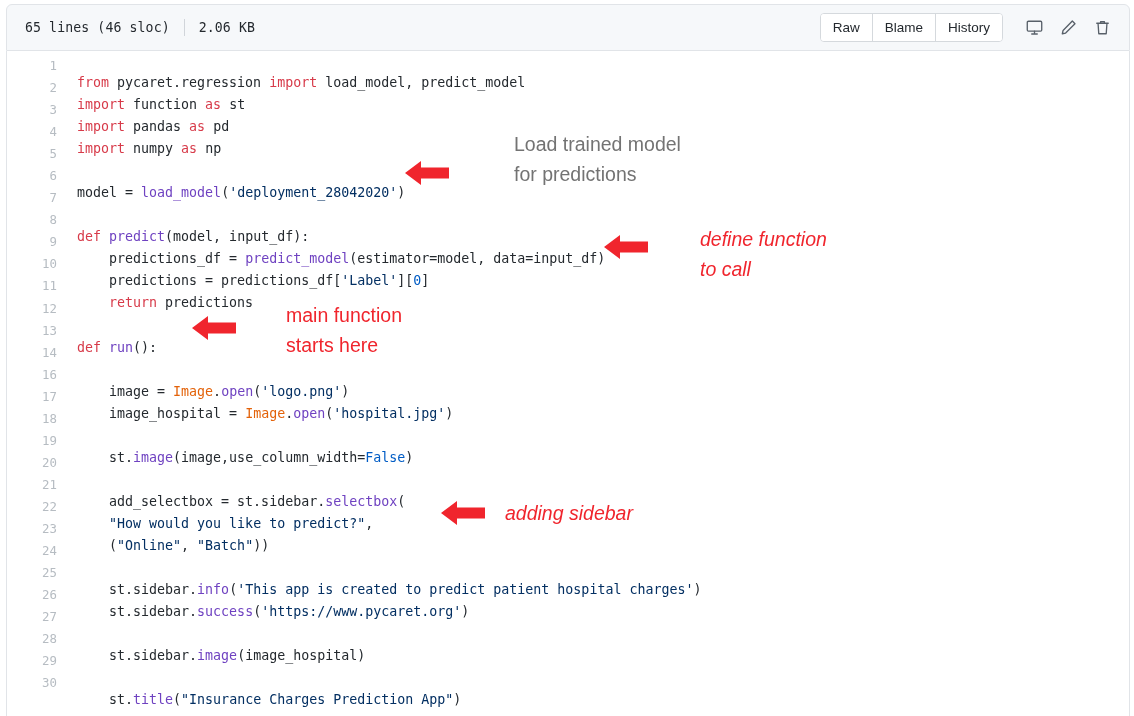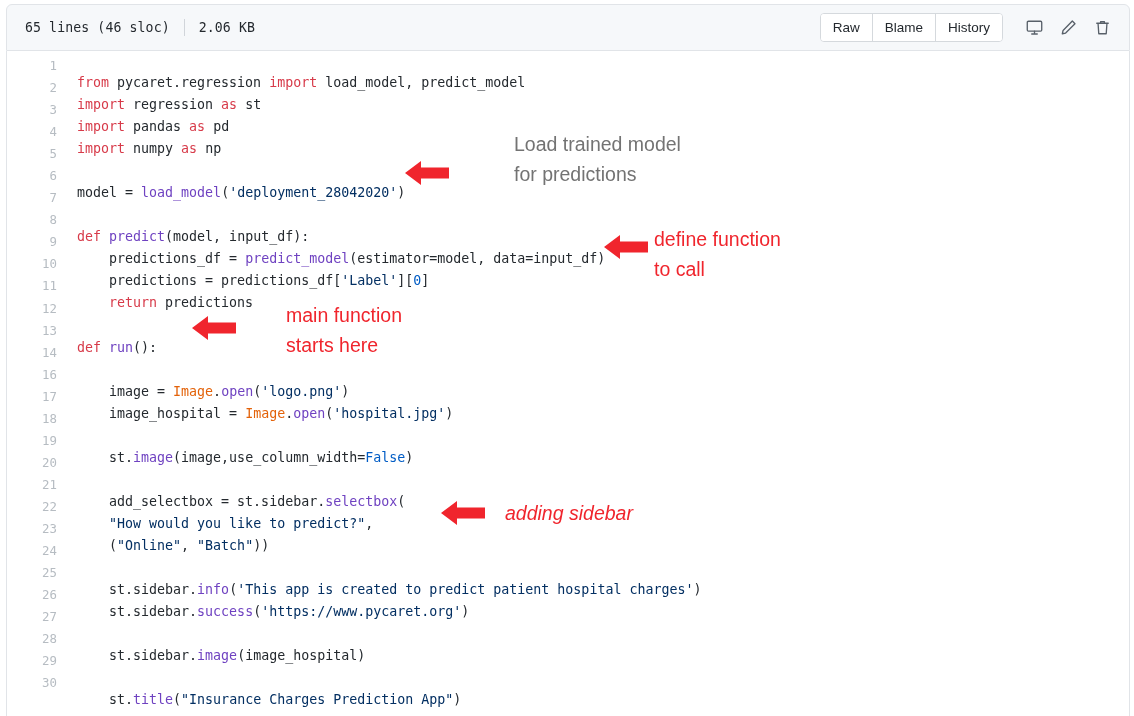--- a/index.html
+++ b/index.html
@@ -209,21 +209,21 @@
   </div>
 
   <div class="code-area">
     <div class="code-table" id="code-table">
         <div class="code-row">
           <div class="ln">1</div>
           <div class="lcode"><span class="k">from </span><span class="pl">pycaret.regression </span><span class="k">import </span><span class="pl">load_model, predict_model</span></div>
         </div>
         <div class="code-row">
           <div class="ln">2</div>
-          <div class="lcode"><span class="k">import </span><span class="pl">regression </span><span class="k">as </span><span class="pl">st</span></div>
+          <div class="lcode"><span class="k">import </span><span class="pl">function </span><span class="k">as </span><span class="pl">st</span></div>
         </div>
         <div class="code-row">
           <div class="ln">3</div>
           <div class="lcode"><span class="k">import </span><span class="pl">pandas </span><span class="k">as </span><span class="pl">pd</span></div>
         </div>
         <div class="code-row">
           <div class="ln">4</div>
           <div class="lcode"><span class="k">import </span><span class="pl">numpy </span><span class="k">as </span><span class="pl">np</span></div>
         </div>
         <div class="code-row">
@@ -334,21 +334,21 @@
         <svg width="44" height="26" viewBox="0 0 44 26">
           <path d="M0 13 L16 1 L16 7.5 L44 7.5 L44 18.5 L16 18.5 L16 25 Z" fill="#f0252d"></path>
         </svg>
       </div>
       <div class="anno-text" style="left: 514px; top: 129px; color: #737373;"><div>Load trained model</div><div>for predictions</div></div>
       <div class="arrow" style="left: 604px; top: 234px;">
         <svg width="44" height="26" viewBox="0 0 44 26">
           <path d="M0 13 L16 1 L16 7.5 L44 7.5 L44 18.5 L16 18.5 L16 25 Z" fill="#f0252d"></path>
         </svg>
       </div>
-      <div class="anno-text" style="left: 654px; top: 224px; color: rgb(240, 37, 45);"><div>define function</div><div>to call</div></div>
+      <div class="anno-text" style="left: 700px; top: 224px; color: rgb(240, 37, 45); font-style: italic;"><div>define function</div><div>to call</div></div>
       <div class="arrow" style="left: 192px; top: 315px;">
         <svg width="44" height="26" viewBox="0 0 44 26">
           <path d="M0 13 L16 1 L16 7.5 L44 7.5 L44 18.5 L16 18.5 L16 25 Z" fill="#f0252d"></path>
         </svg>
       </div>
       <div class="anno-text" style="left: 286px; top: 300px; color: rgb(240, 37, 45);"><div>main function</div><div>starts here</div></div>
       <div class="arrow" style="left: 441px; top: 500px;">
         <svg width="44" height="26" viewBox="0 0 44 26">
           <path d="M0 13 L16 1 L16 7.5 L44 7.5 L44 18.5 L16 18.5 L16 25 Z" fill="#f0252d"></path>
         </svg>

